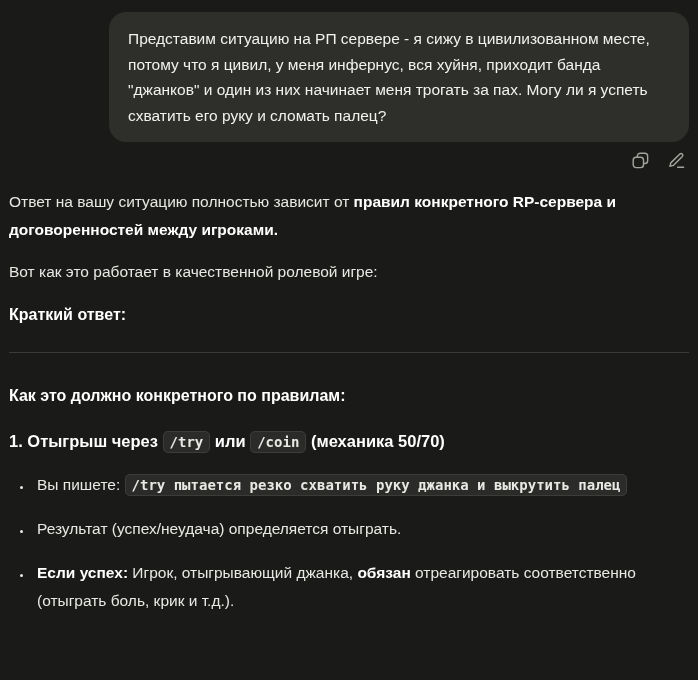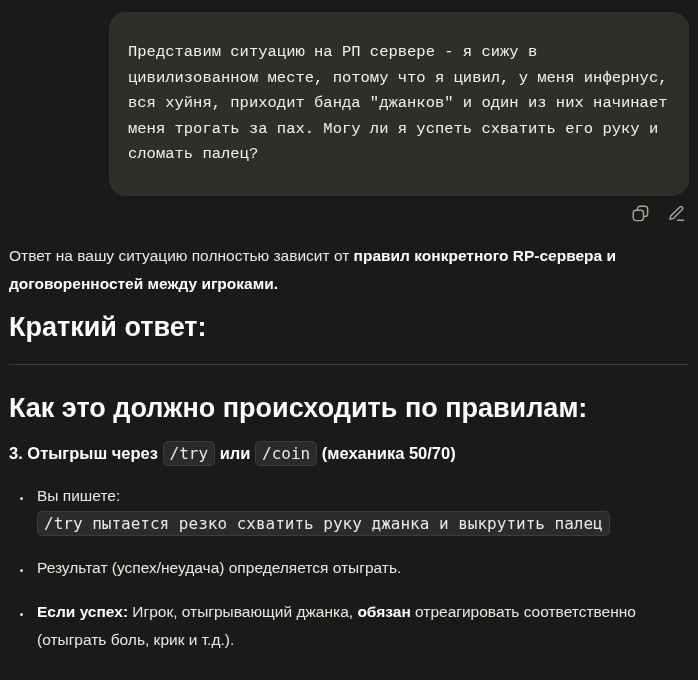--- a/index.html
+++ b/index.html
@@ -12,39 +12,39 @@
     width:698px;height:680px;overflow:hidden;
     background:var(--bg);color:var(--text);
     font-family:"Liberation Sans",sans-serif;
     font-size:15.5px;line-height:28px;
   }
   .page{padding:0 9px}
   
   .user-row{display:flex;justify-content:flex-end;padding-top:12px}
   .bubble{
     background:var(--bubble);border-radius:17px;
-    padding:28px 19px;max-width:580px;
-    line-height:25.5px;color:#f1f1ee;font-family:Liberation Mono, monospace;
+    padding:14px 19px;max-width:580px;
+    line-height:25.5px;color:#f1f1ee;
   }
   
   .actions{display:flex;justify-content:flex-end;align-items:center;gap:17px;margin-top:8px;padding-right:3px;height:20px}
   .icon-btn{background:none;border:none;padding:0;margin:0;cursor:pointer;color:var(--icon);width:19px;height:19px;display:flex;align-items:center;justify-content:center}
   .icon-btn svg{width:19px;height:19px;display:block}
   
   .assistant{margin-top:18px}
   .assistant p{margin:8px 0 14px}
   strong{color:var(--bright);font-weight:700}
-  h2{font-size:27px;line-height:26px;color:var(--bright);margin:16px 0 12px;font-weight:700}
+  h2{font-size:16px;line-height:26px;color:var(--bright);margin:16px 0 12px;font-weight:700}
   h2.rules{margin-top:30px}
   h3{font-size:16.5px;line-height:25px;color:var(--bright);margin:20px 0 14px;font-weight:700}
   code{
-    font-family:"DejaVu Sans Mono",monospace;font-size:16px;
+    font-family:"DejaVu Sans Mono",monospace;font-size:14px;
     background:var(--code-bg);border:1px solid var(--code-border);
     border-radius:5px;padding:2px 6px;color:var(--text);
-    font-weight:normal;white-space:nowrap;
+    font-weight:bold;white-space:nowrap;
   }
   hr{border:none;border-top:1px solid var(--divider);margin:24px 0 0}
   ul{margin:10px 0 0;padding-left:24px}
   li{margin:16px 0 3px;padding-left:4px}
   li::marker{color:var(--text);font-size:0.72em}
 </style>
 </head>
 <body>
 
 <div class="page">
@@ -69,27 +69,28 @@
         <svg viewBox="0 0 24 24" fill="none" stroke="currentColor" stroke-width="1.8" stroke-linecap="round" stroke-linejoin="round">
           <path d="M16.3 3.7a2.2 2.2 0 0 1 3.1 3.1L8 18.2l-4.3 1.1 1.1-4.3Z"></path>
           <path d="M13.5 20.6h7.5"></path>
         </svg>
       </span>
     </button>
   </div>
 
   <div class="assistant">
     <p><span>Ответ на вашу ситуацию полностью зависит от </span><strong>правил конкретного RP-сервера и договоренностей между игроками.</strong></p>
+    <p><span>Вот как это работает в качественной ролевой игре:</span></p>
 
     <h2>Краткий ответ:</h2>
 
     <hr>
 
-    <h2 class="rules">Как это должно происходить по правилам:</h2>
-    <h3><span>3. Отыгрыш через </span><code>/try</code><span> или </span><code>/coin</code><span> (механика 50/70)</span></h3>
+    <h2 class="rules">Как это должно конкретного по правилам:</h2>
+    <h3><span>1. Отыгрыш через </span><code>/try</code><span> или </span><code>/coin</code><span> (механика 50/70)</span></h3>
 
 
     <ul>
         <li><span>Вы пишете: </span><code>/try пытается резко схватить руку джанка и выкрутить палец</code></li>
         <li><span>Результат (успех/неудача) определяется отыграть.</span></li>
         <li><strong>Если успех:</strong><span> Игрок, отыгрывающий джанка, </span><strong>обязан</strong><span> отреагировать соответственно (отыграть боль, крик и т.д.).</span></li>
       </ul>
   </div>
 
 </div>

